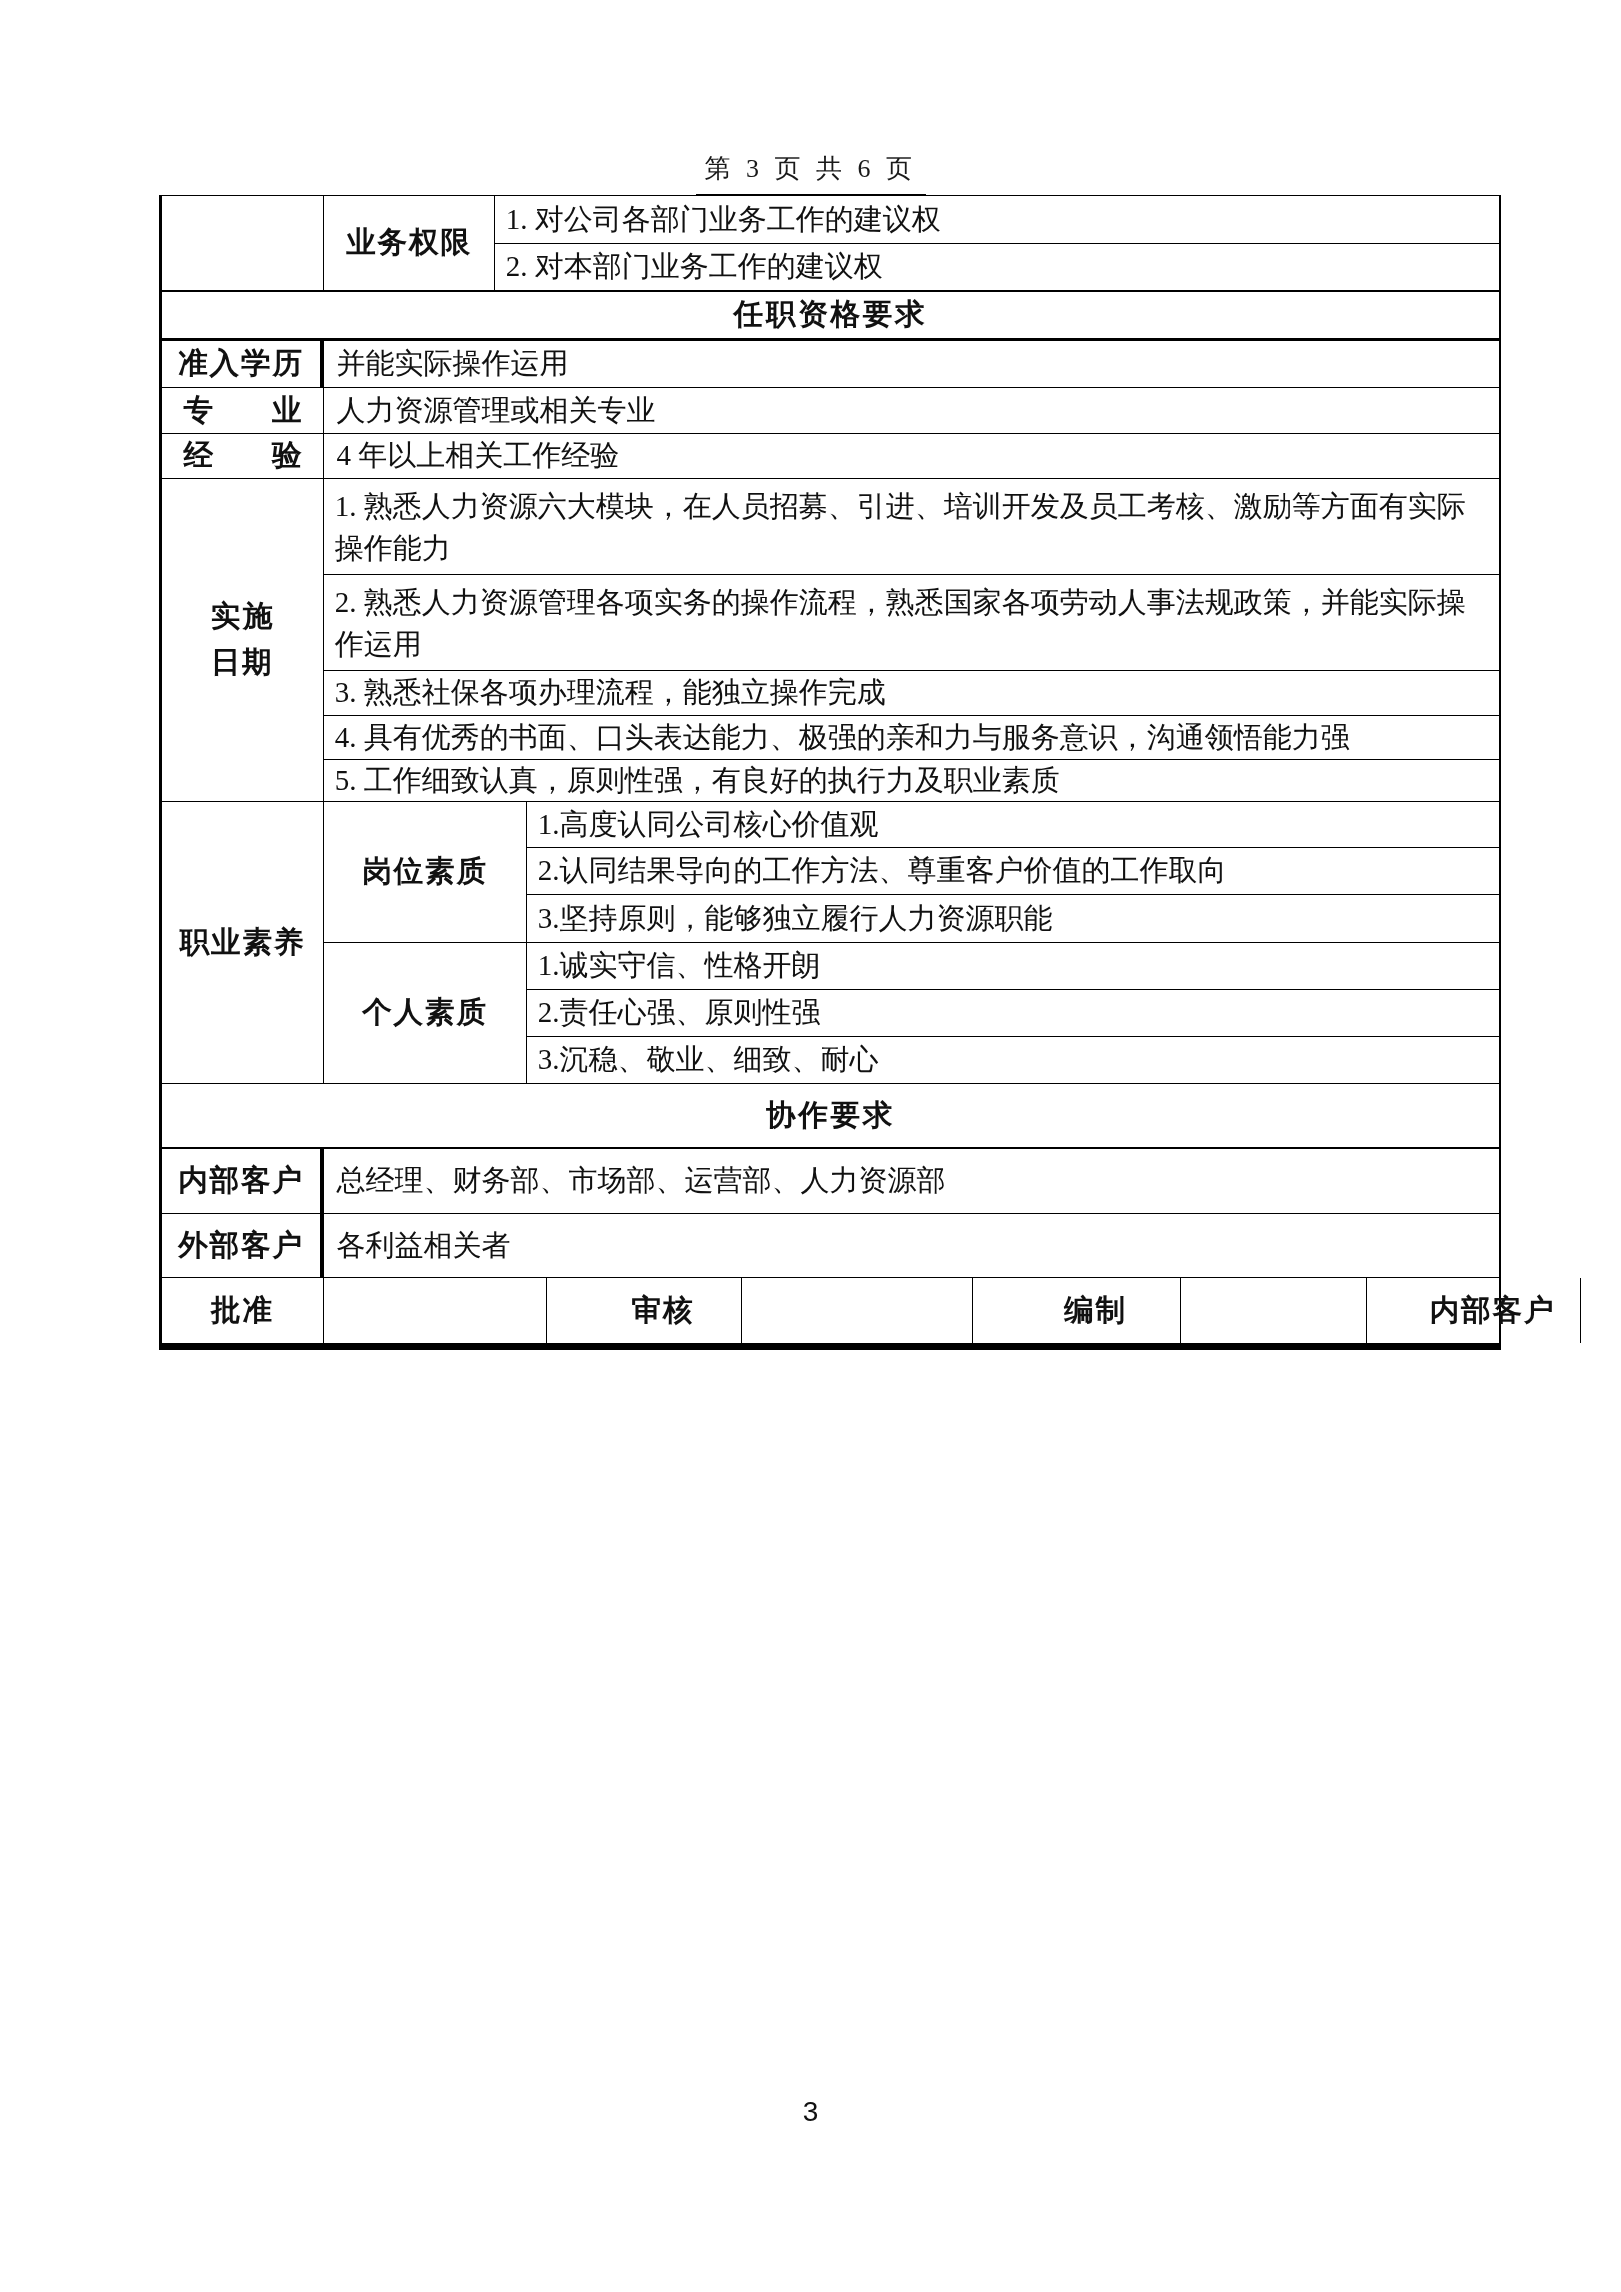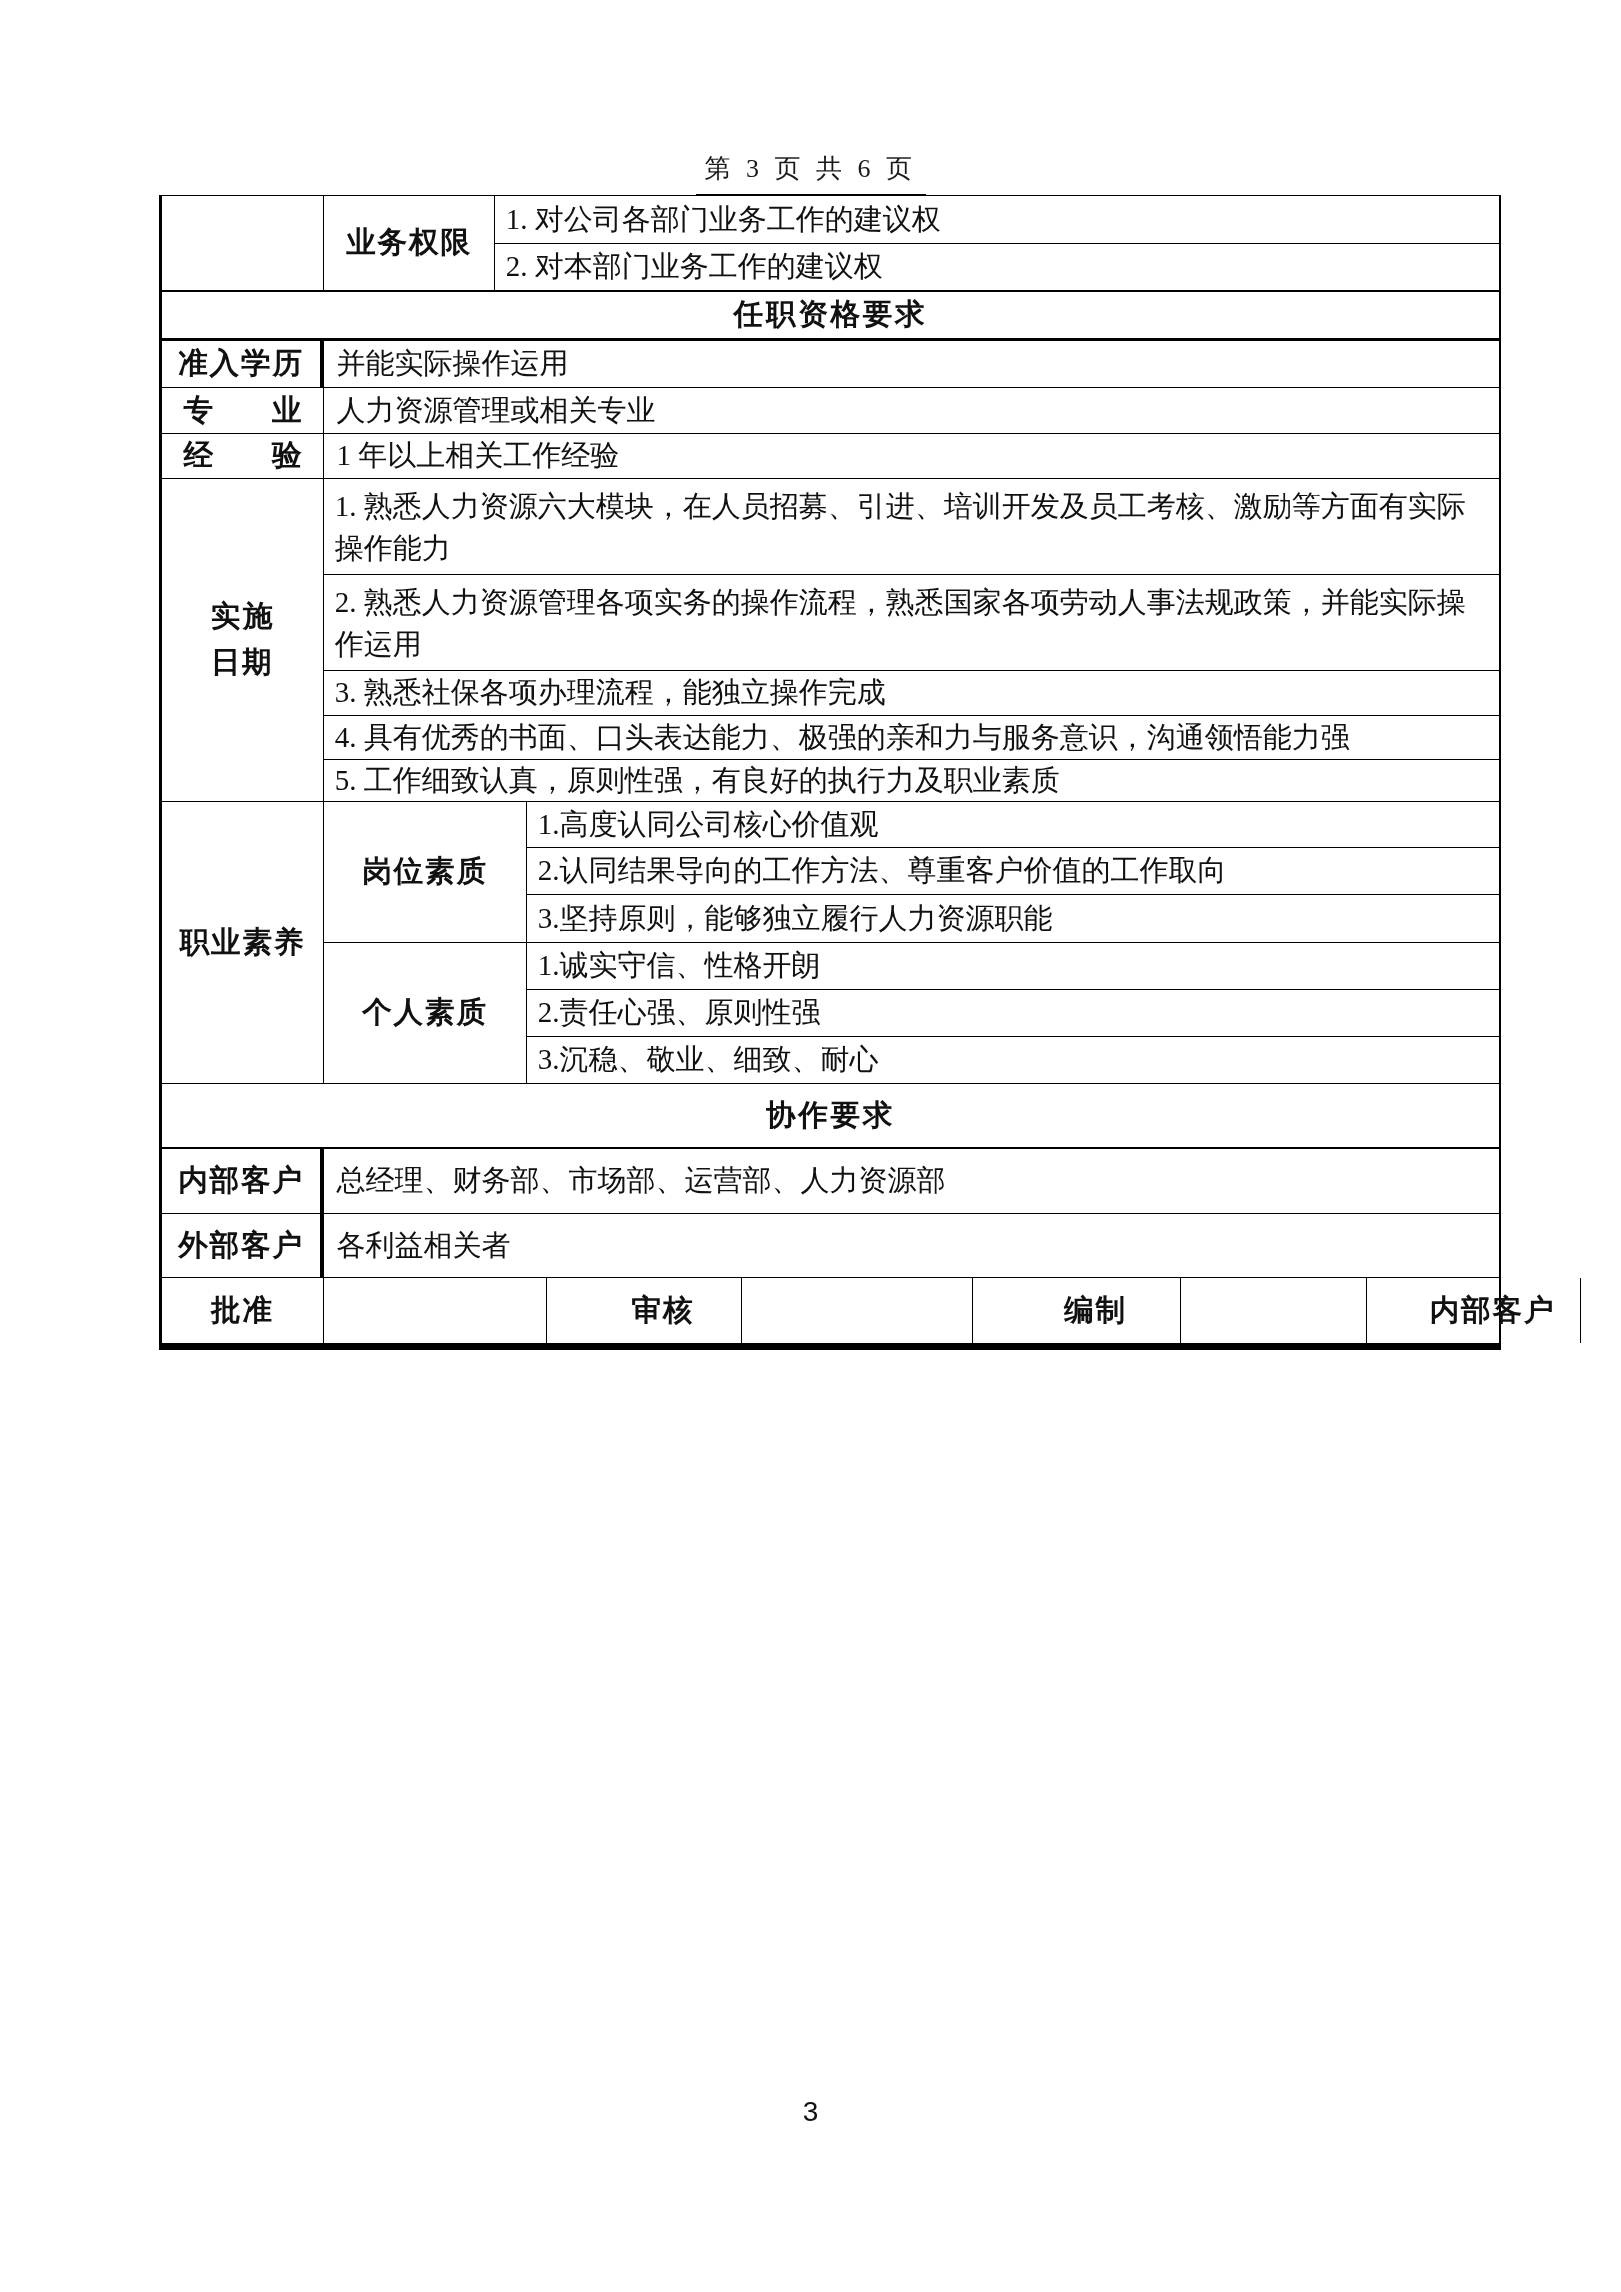--- a/index.html
+++ b/index.html
@@ -112,21 +112,21 @@
     <div class="cell c1 rt lab">
         <span class="spread">专业</span>
       </div>
     <div class="cell grow val">人力资源管理或相关专业</div>
   </div>
 
   <div class="row h-exp">
     <div class="cell c1 rt lab">
         <span class="spread">经验</span>
       </div>
-    <div class="cell grow val">1 年以上相关工作经验</div>
+    <div class="cell grow val">4 年以上相关工作经验</div>
   </div>
 
   <div class="row h-knowledge">
     <div class="cell c1 rt lab">
         <span class="wrap2">实施日期</span>
       </div>
     <div class="grow col">
       <div class="item bline ki1 two-line">1. 熟悉人力资源六大模块，在人员招募、引进、培训开发及员工考核、激励等方面有实际操作能力</div>
       <div class="item bline ki2 two-line">2. 熟悉人力资源管理各项实务的操作流程，熟悉国家各项劳动人事法规政策，并能实际操作运用</div>
       <div class="item bline ki3">3. 熟悉社保各项办理流程，能独立操作完成</div>

